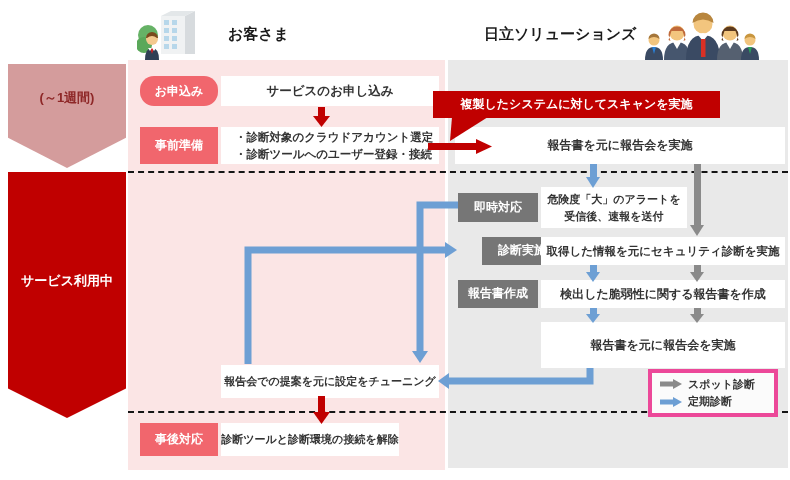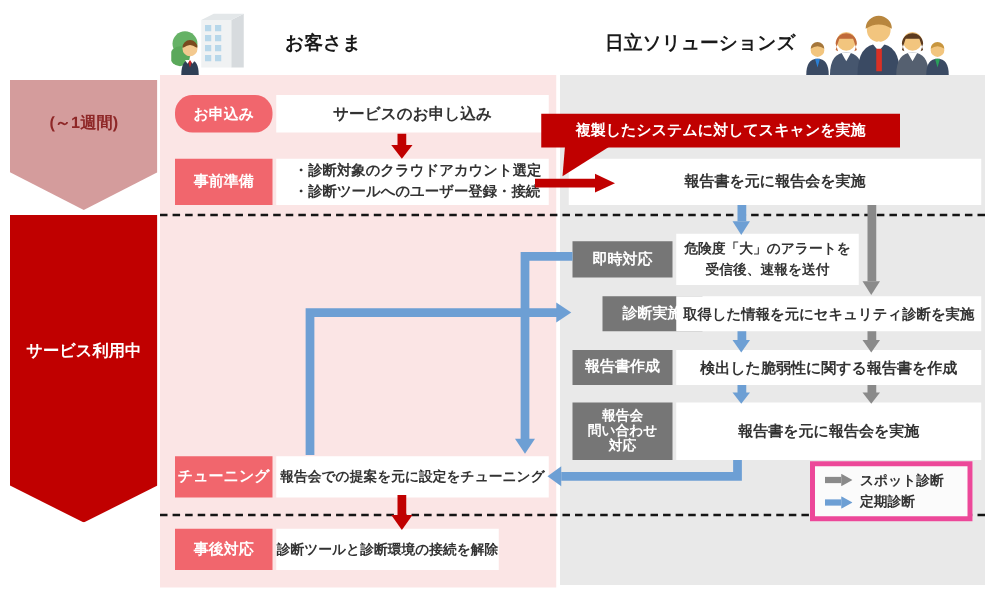--- a/index.html
+++ b/index.html
@@ -130,45 +130,39 @@
 
   <div class="abs clabel" style="top:76px;height:30px;border-radius:14px;">お申込み</div>
   <div class="abs cbox" style="left:221px;top:76px;width:218px;height:30px;font-size:12.5px;">サービスのお申し込み</div>
 
   <div class="abs clabel" style="top:127px;height:37px;">事前準備</div>
   <div class="abs cbox" style="left:221px;top:127px;width:218px;height:37px;font-size:11.5px;flex-direction:column;align-items:flex-start;padding-left:14px;box-sizing:border-box;line-height:1.45;">
     <div>・診断対象のクラウドアカウント選定</div>
     <div>・診断ツールへのユーザー登録・接続</div>
   </div>
 
-  <div class="abs clabel" style="top:365px;height:33px;">チューニング</div>
   <div class="abs cbox" style="left:221px;top:365px;width:218px;height:33px;font-size:11px;">報告会での提案を元に設定をチューニング</div>
 
   <div class="abs clabel" style="top:423px;height:33px;">事後対応</div>
   <div class="abs cbox" style="left:221px;top:423px;width:178px;height:33px;font-size:11px;">診断ツールと診断環境の接続を解除</div>
 
   <div class="abs pbox" style="left:455px;top:127px;width:330px;height:37px;font-size:12px;">報告書を元に報告会を実施</div>
 
   <div class="abs plabel" style="top:193px;height:29px;">即時対応</div>
   <div class="abs pbox" style="left:541px;top:187px;width:146px;height:41px;font-size:11px;line-height:1.5;">
     <div>危険度「大」のアラートを</div>
     <div>受信後、速報を送付</div>
   </div>
 
   <div class="abs plabel" style="top:237px;height:28px;margin-left:24px;">診断実施</div>
   <div class="abs plabel" style="top:280px;height:28px;">報告書作成</div>
 
   <div class="abs pbox" style="left:541px;top:237px;width:244px;height:28px;font-size:11.5px;">取得した情報を元にセキュリティ診断を実施</div>
   <div class="abs pbox" style="left:541px;top:280px;width:244px;height:28px;font-size:12px;">検出した脆弱性に関する報告書を作成</div>
 
-  <div class="abs plabel" style="top:322px;height:46px;font-size:11px;">
-    <div>報告会</div>
-    <div>問い合わせ</div>
-    <div>対応</div>
-  </div>
   <div class="abs pbox" style="left:541px;top:322px;width:244px;height:46px;font-size:12px;">報告書を元に報告会を実施</div>
 
   <div class="abs legend">
     <div class="legend-row">
       <svg width="22" height="10" viewBox="0 0 22 10">
         <rect x="0" y="2.5" width="13" height="5" fill="#8a8a8a"></rect>
         <polygon points="13,0 13,10 22,5" fill="#8a8a8a"></polygon>
       </svg>
       <span>スポット診断</span>
     </div>

